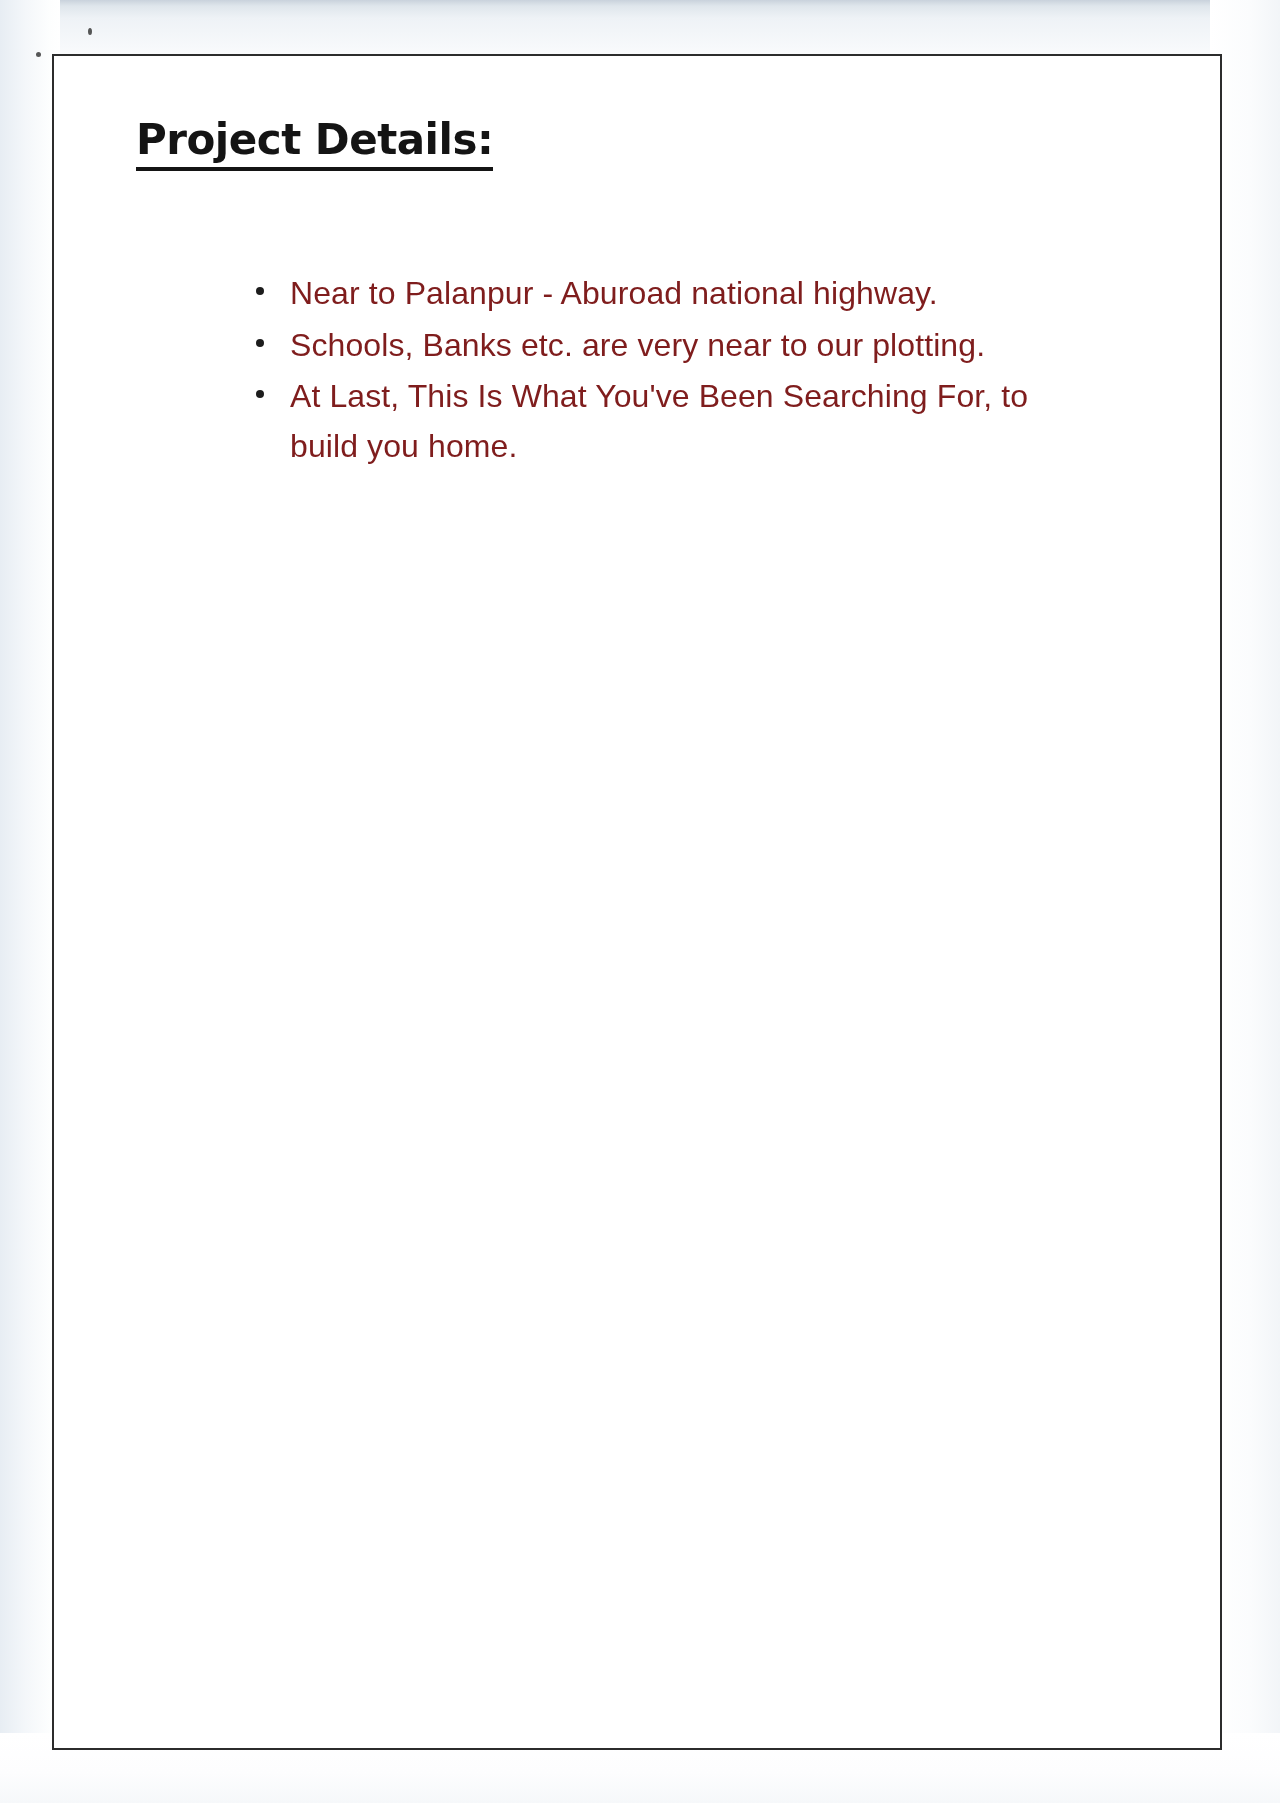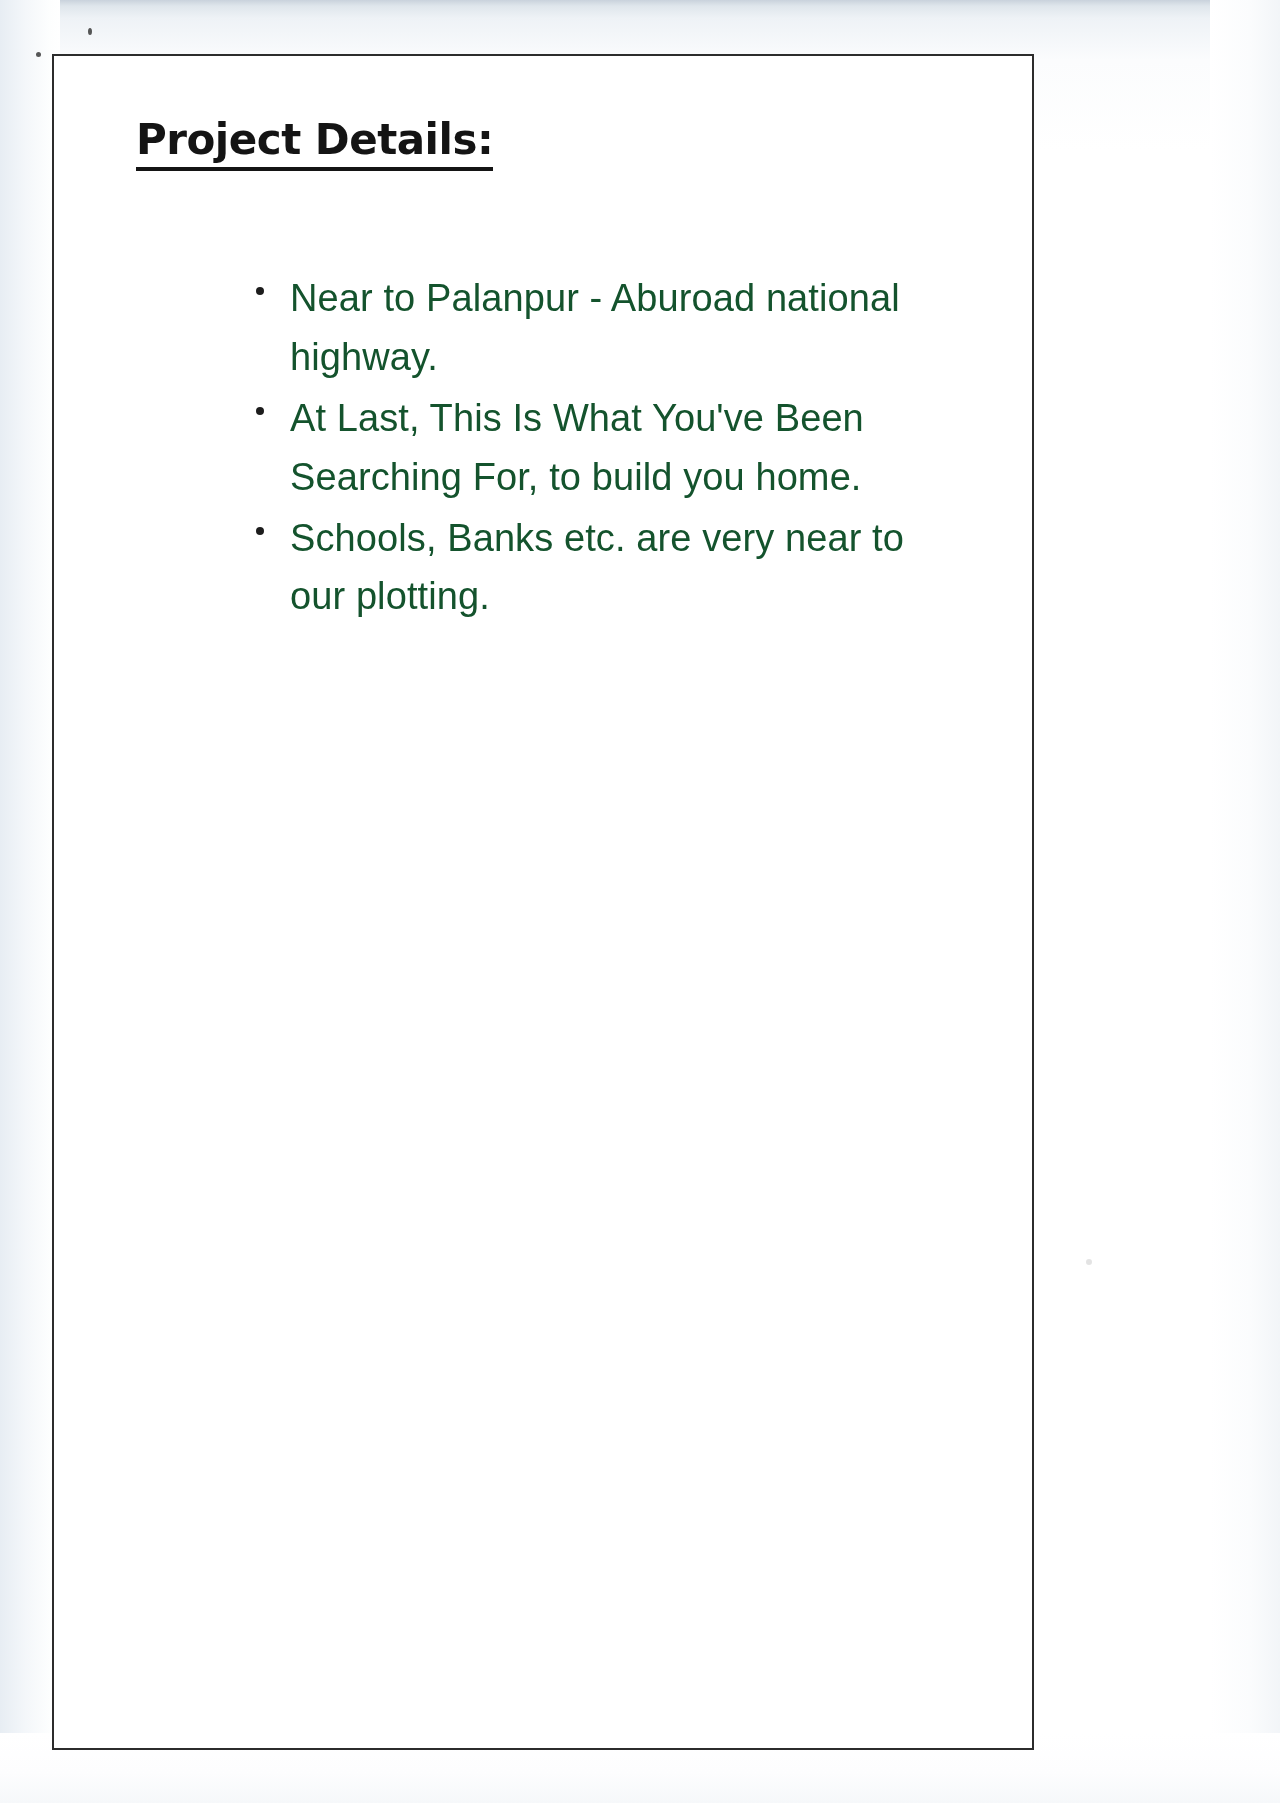--- a/index.html
+++ b/index.html
@@ -40,21 +40,21 @@
     left: 0; right: 0; bottom: 0;
     height: 70px;
     background: linear-gradient(0deg, #f6f8fa 0px, #fdfdfe 30px, #ffffff 70px);
   }
 
   
   .page-frame {
     position: absolute;
     left: 52px;
     top: 54px;
-    width: 982px;
+    width: 1170px;
     height: 1696px;
     border: 2px solid #2c2c2c;
     background: #ffffff;
     box-sizing: border-box;
   }
 
   .page-inner {
     position: absolute;
     left: 0; top: 0; right: 0; bottom: 0;
     padding: 60px 70px 40px 82px;
@@ -77,22 +77,22 @@
 
   
   .bullet-list {
     list-style: none;
     margin: 98px 0 0 0;
     padding: 0 0 0 118px;
   }
   .bullet-item {
     position: relative;
     font-family: "Liberation Sans", sans-serif;
-    font-size: 38px;
-    color: #14532d;
+    font-size: 32px;
+    color: #7f1d1d;
     line-height: 1.55;
     letter-spacing: 0.1px;
     margin: 0 0 2px 0;
     padding-left: 36px;
     max-width: 800px;
   }
   .bullet-dot {
     position: absolute;
     left: 2px;
     top: 18px;
@@ -142,22 +142,22 @@
 
     <h1 class="doc-title">Project Details:</h1>
 
     <ul class="bullet-list">
       <li class="bullet-item">
         <span class="bullet-dot"></span>
         <span>Near to Palanpur - Aburoad national highway.</span>
       </li>
       <li class="bullet-item">
         <span class="bullet-dot"></span>
-        <span>At Last, This Is What You've Been Searching For, to build you home.</span>
+        <span>Schools, Banks etc. are very near to our plotting.</span>
       </li>
       <li class="bullet-item">
         <span class="bullet-dot"></span>
-        <span>Schools, Banks etc. are very near to our plotting.</span>
+        <span>At Last, This Is What You've Been Searching For, to build you home.</span>
       </li>
     </ul>
 
   </div>
 </div>
 
 </body></html>

